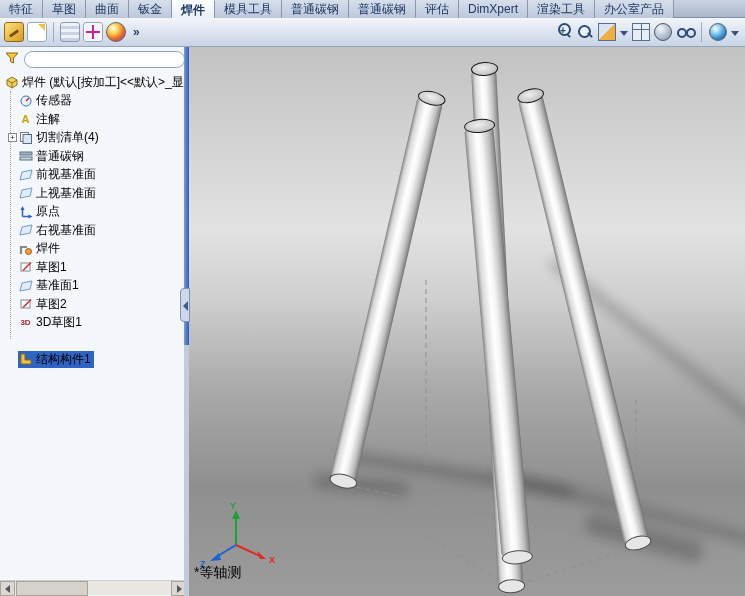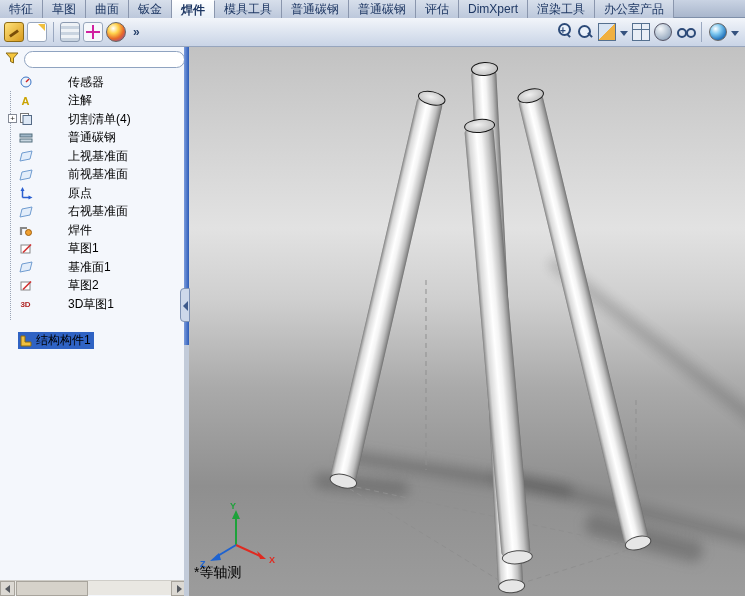--- a/index.html
+++ b/index.html
@@ -60,21 +60,21 @@
     background:#f4f7fc; overflow:hidden; }
   #filter-row { display:flex; align-items:center; gap:4px; padding:3px 4px; height:24px; }
   #filter-input { flex:1; height:17px; border:1px solid #8fa3c0; border-radius:9px;
     background:#fff; outline:none; padding:0 8px; font-size:11px; }
   #tree { position:relative; padding:2px 0 0 2px; }
   #tree::before { content:""; position:absolute; left:10px; top:20px; bottom:12px;
     border-left:1px dotted #9aa4b4; }
   .trow { display:flex; align-items:center; height:18.5px; white-space:nowrap;
     position:relative; cursor:pointer; }
   .trow.root { padding-left:2px; }
-  .trow.child { padding-left:16px;gap:32px; }
+  .trow.child { padding-left:16px; }
   .expbox { position:absolute; left:6px; top:4px; width:9px; height:9px; background:#fff;
     border:1px solid #848a96; font-size:8px; line-height:7px; text-align:center;
     color:#222; z-index:2; cursor:pointer; }
   .ticon { width:15px; height:14px; flex:none; display:inline-flex; align-items:center;
     justify-content:center; margin-right:3px; font-weight:bold; }
   .ticon svg { display:block; }
   .a-letter { color:#caa300; font-size:11px; }
   .d3-letter { color:#b02525; font-size:8px; letter-spacing:0; }
   .tlabel { color:#000; }
   .trow.sel .selwrap { background:#2f63c4; color:#fff; display:inline-flex; align-items:center; padding-right:3px; }
@@ -168,20 +168,29 @@
     <div id="filter-row">
       <span>
         <svg width="16" height="16" viewBox="0 0 16 16">
             <path d="M2 3 h12 l-4.5 5 v5 l-3 -1.5 v-3.5 z" fill="#f6c63e" stroke="#8a6d1a"></path>
           </svg>
       </span>
       <input id="filter-input" type="text" placeholder="" style="">
     </div>
 
     <div id="tree">
+      <div class="trow root">
+        <span class="ticon">
+          <svg width="14" height="14" viewBox="0 0 14 14">
+              <path d="M2 5 L7 2 L12 5 L12 10 L7 13 L2 10 Z" fill="#f3cf5e" stroke="#8f7418"></path>
+              <path d="M2 5 L7 8 L12 5 M7 8 L7 13" fill="none" stroke="#8f7418"></path>
+            </svg>
+        </span>
+        <span class="tlabel">焊件 (默认[按加工]&lt;&lt;默认&gt;_显</span>
+      </div>
 
       <div class="trow child">
         <span class="ticon">
           <svg width="14" height="14" viewBox="0 0 14 14">
               <circle cx="7" cy="7" r="5" fill="#eef4fb" stroke="#3b74c4"></circle>
               <path d="M7 7 L10 4" stroke="#d02020" stroke-width="1.4"></path>
             </svg>
         </span>
         <span class="tlabel">传感器</span>
       </div>
@@ -211,30 +220,30 @@
         </span>
         <span class="tlabel">普通碳钢</span>
       </div>
 
       <div class="trow child">
         <span class="ticon">
           <svg width="14" height="14" viewBox="0 0 14 14">
               <polygon points="3,4 13,2 11,10 1,12" fill="#e2edfa" stroke="#6f9cd0"></polygon>
             </svg>
         </span>
+        <span class="tlabel">前视基准面</span>
+      </div>
+
+      <div class="trow child">
+        <span class="ticon">
+          <svg width="14" height="14" viewBox="0 0 14 14">
+              <polygon points="3,4 13,2 11,10 1,12" fill="#e2edfa" stroke="#6f9cd0"></polygon>
+            </svg>
+        </span>
         <span class="tlabel">上视基准面</span>
-      </div>
-
-      <div class="trow child">
-        <span class="ticon">
-          <svg width="14" height="14" viewBox="0 0 14 14">
-              <polygon points="3,4 13,2 11,10 1,12" fill="#e2edfa" stroke="#6f9cd0"></polygon>
-            </svg>
-        </span>
-        <span class="tlabel">前视基准面</span>
       </div>
 
       <div class="trow child">
         <span class="ticon">
           <svg width="14" height="14" viewBox="0 0 14 14">
               <path d="M3.5 11.5 L3.5 4 M3.5 11.5 L11 11.5" stroke="#2a5fd0" stroke-width="1.5" fill="none"></path>
               <polygon points="3.5,1 1.5,5 5.5,5" fill="#2a5fd0"></polygon>
               <polygon points="13.5,11.5 9.5,9.5 9.5,13.5" fill="#2a5fd0"></polygon>
             </svg>
         </span>

